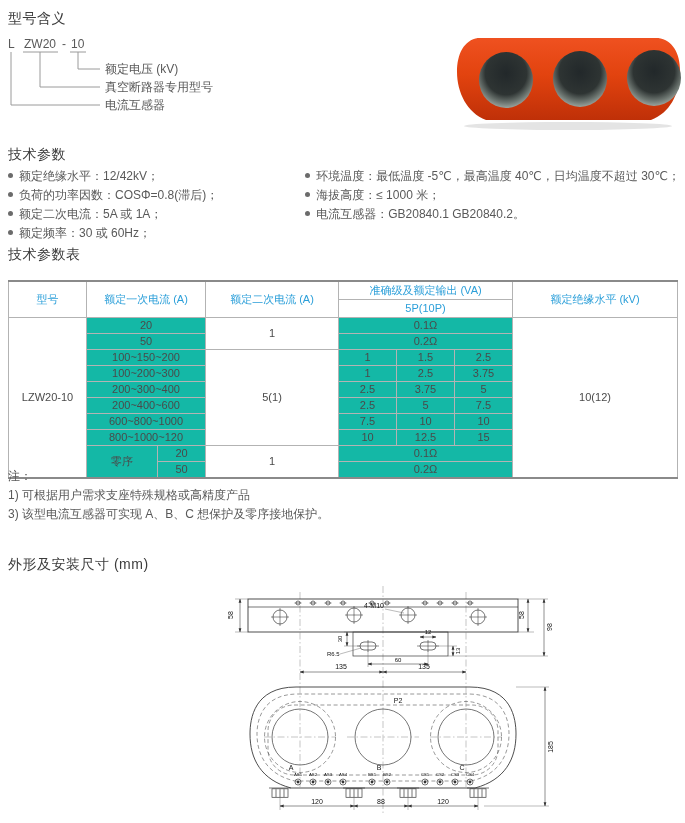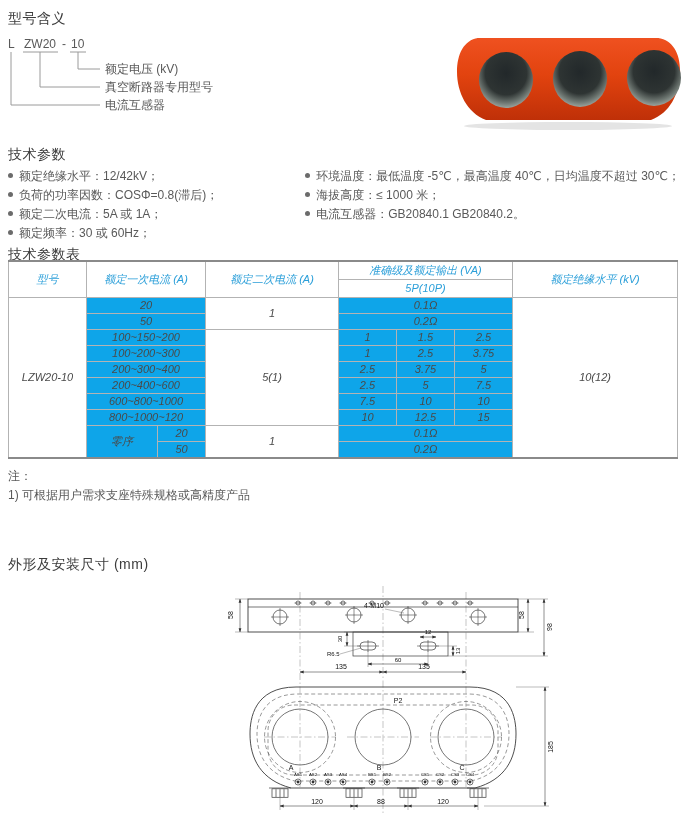--- a/index.html
+++ b/index.html
@@ -8,21 +8,21 @@
   .sec-title{font-size:14px;color:#3c3c3c;letter-spacing:.5px;}
   .param-cols{display:flex;width:672px;gap:24px;}
   .param-col{list-style:none;margin:0;padding:0;}
   .param-col.left{width:330px;}
   .param-col li{font-size:12px;line-height:19px;color:#595959;white-space:nowrap;}
   .dot{display:inline-block;width:5px;height:5px;background:#6b6b6b;border-radius:50%;margin:0 6px 2px 0;vertical-align:middle;}
   table.spec{border-collapse:collapse;table-layout:fixed;width:669px;font-size:11px;color:#4a4a4a;
     border-top:2px solid #8a8a8a;border-bottom:2px solid #8a8a8a;}
   table.spec th,table.spec td{border:1px solid #b3b3b3;text-align:center;padding:0;height:15px;line-height:13px;background:#fff;}
   table.spec th{color:#2b9fd9;font-weight:normal;height:17px;}
-  table.spec td.g{background:#0ea5e9;}
+  table.spec td.g{background:#14b8a6;}
   .notes div{font-size:12px;line-height:19px;color:#595959;}
   svg text{font-family:"Liberation Sans","DejaVu Sans",sans-serif;}
   .ln{stroke:#3a3a3a;stroke-width:0.9;fill:none;}
   .ln2{stroke:#3a3a3a;stroke-width:0.7;fill:none;}
   .dm{stroke:#333;stroke-width:0.55;fill:none;}
   .ex{stroke:#666;stroke-width:0.45;fill:none;}
   .cl{stroke:#888;stroke-width:0.5;fill:none;stroke-dasharray:7 2.5 1.5 2.5;}
   .da{stroke:#444;stroke-width:0.55;fill:none;stroke-dasharray:4 2.6;}
   .t7{font-size:7px;fill:#111;}
   .t6{font-size:6px;fill:#111;}
@@ -83,21 +83,21 @@
   </ul>
   <ul class="param-col right">
     <li><span class="dot"></span><span>环境温度：最低温度 -5℃，最高温度 40℃，日均温度不超过 30℃；</span></li>
     <li><span class="dot"></span><span>海拔高度：≤ 1000 米；</span></li>
     <li><span class="dot"></span><span>电流互感器：GB20840.1  GB20840.2。</span></li>
   </ul>
 </div>
 
 <div class="abs sec-title" style="left:8px;top:246px;">技术参数表</div>
 
-<table class="spec abs" style="left:8px;top:260px;font-style:italic;">
+<table class="spec abs" style="left:8px;top:280px;">
   <colgroup>
     <col style="width:78px">
       <col style="width:71px">
       <col style="width:48px">
       <col style="width:133px">
     <col style="width:58px">
       <col style="width:58px">
       <col style="width:58px">
       <col style="width:165px">
   </colgroup>
@@ -169,20 +169,21 @@
   <tr>
     <td class="g">50</td>
     <td colspan="3" class="g">0.2Ω</td>
   </tr>
 </tbody>
   </table>
 
 <div class="abs notes" style="left:8px;top:467px;">
   <div>注：</div>
   <div>1) 可根据用户需求支座特殊规格或高精度产品</div>
+  <div>3) 该型电流互感器可实现 A、B、C 想保护及零序接地保护。</div>
 </div>
 
 <div class="abs sec-title" style="left:8px;top:556px;">外形及安装尺寸 (mm)</div>
 
 <svg class="abs" style="left:0;top:584px;" width="685" height="239" viewBox="0 0 685 239">
   <defs>
     <marker id="ar" viewBox="0 0 10 10" refX="9" refY="5" markerWidth="7.5" markerHeight="7.5" orient="auto-start-reverse">
       <path d="M0,1.6 L10,5 L0,8.4 Z" fill="#333"></path>
     </marker>
     <g id="stud">

